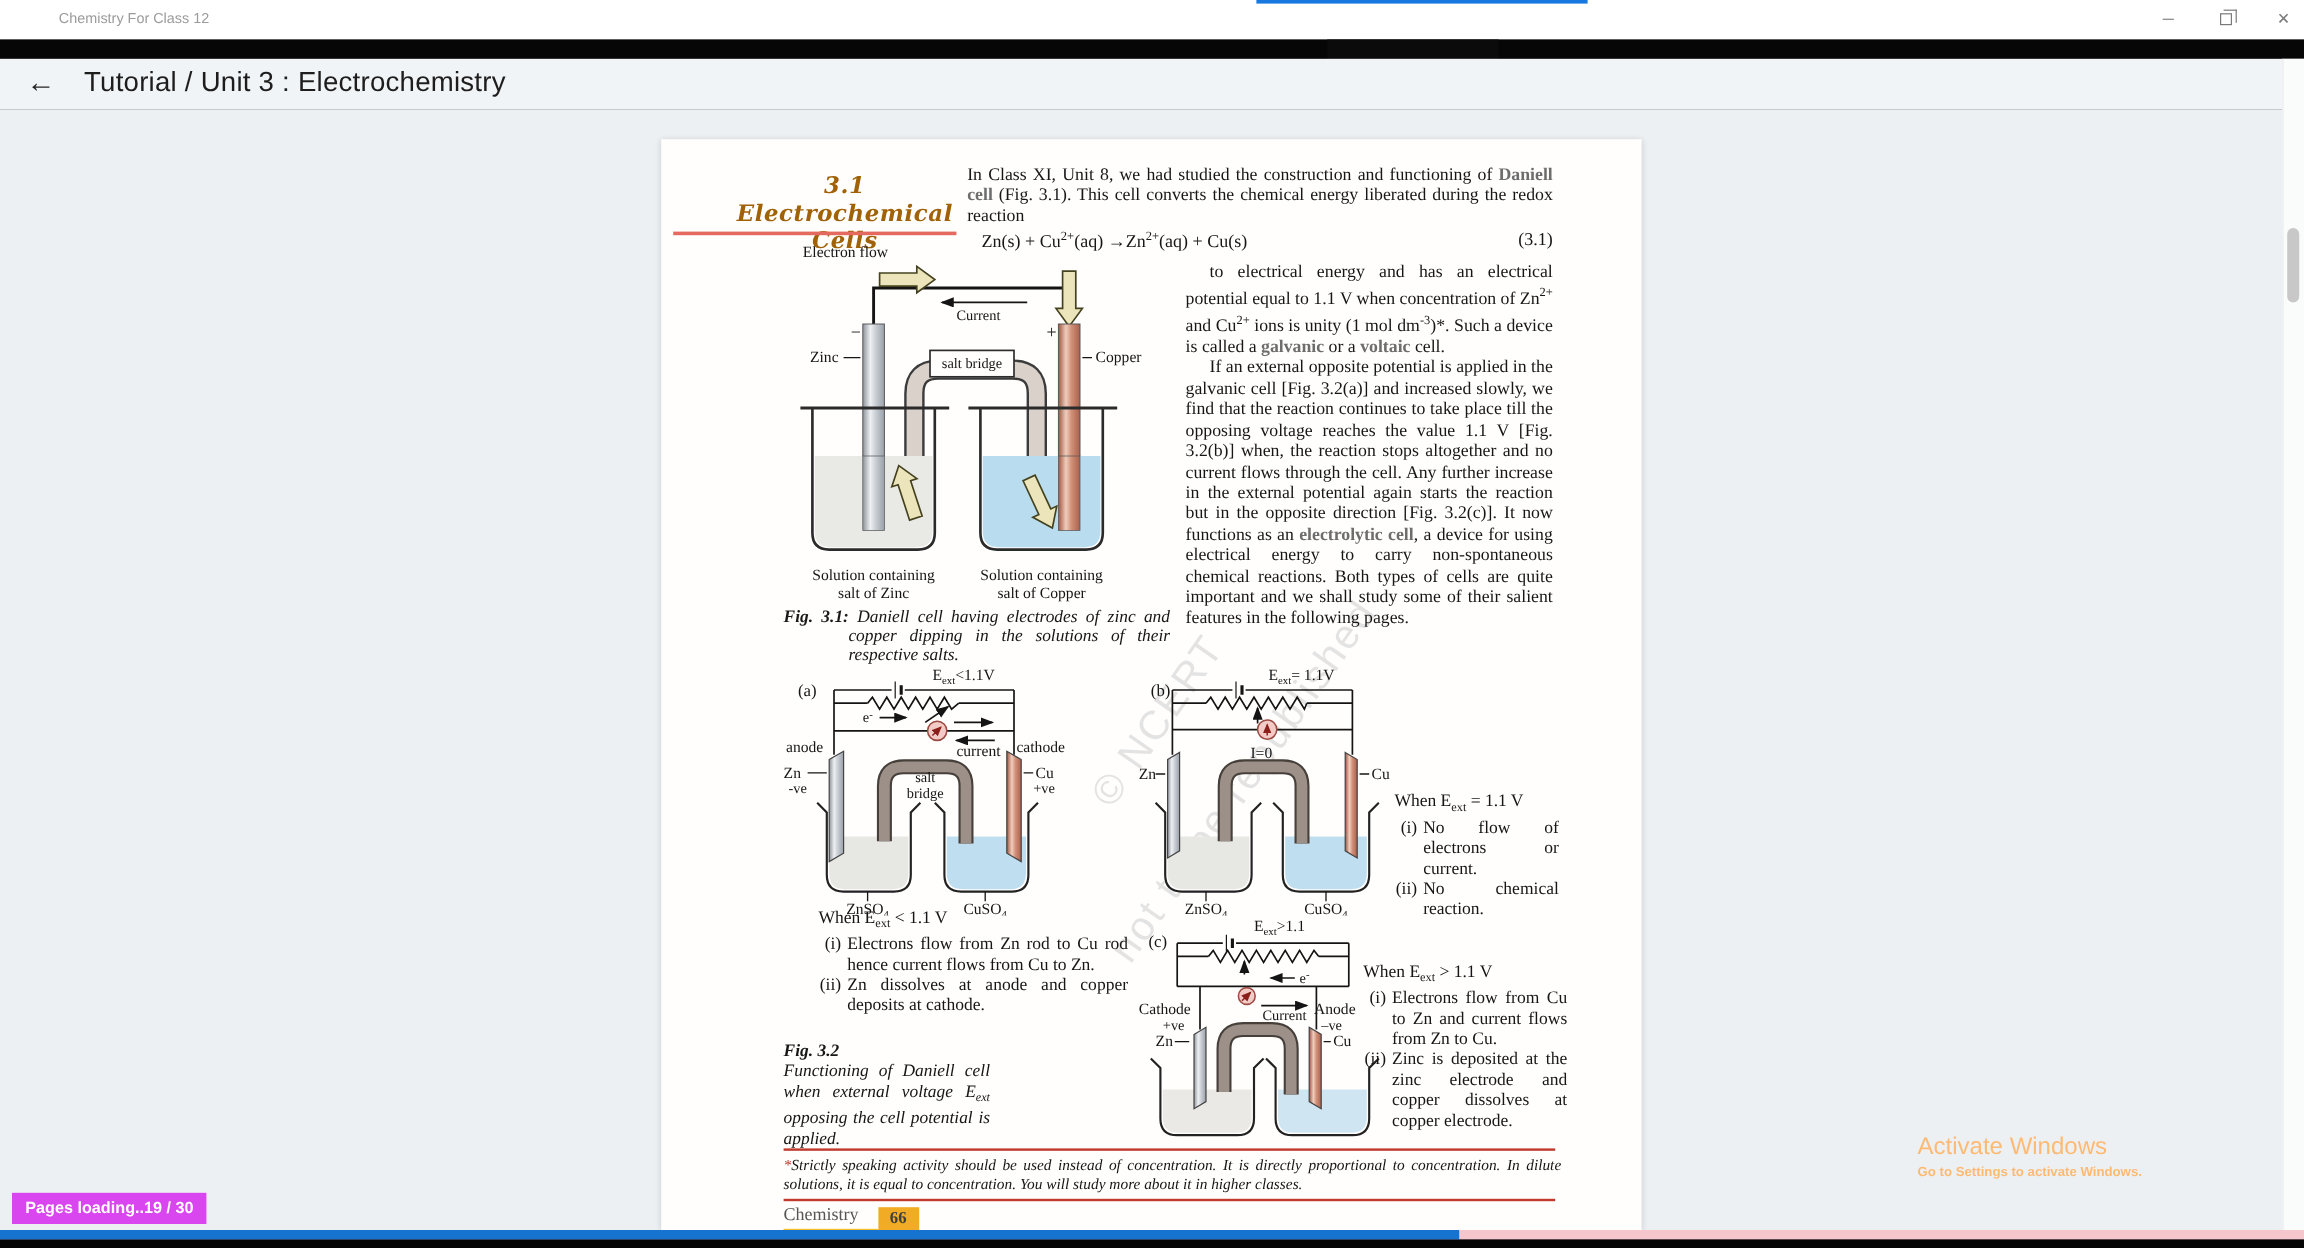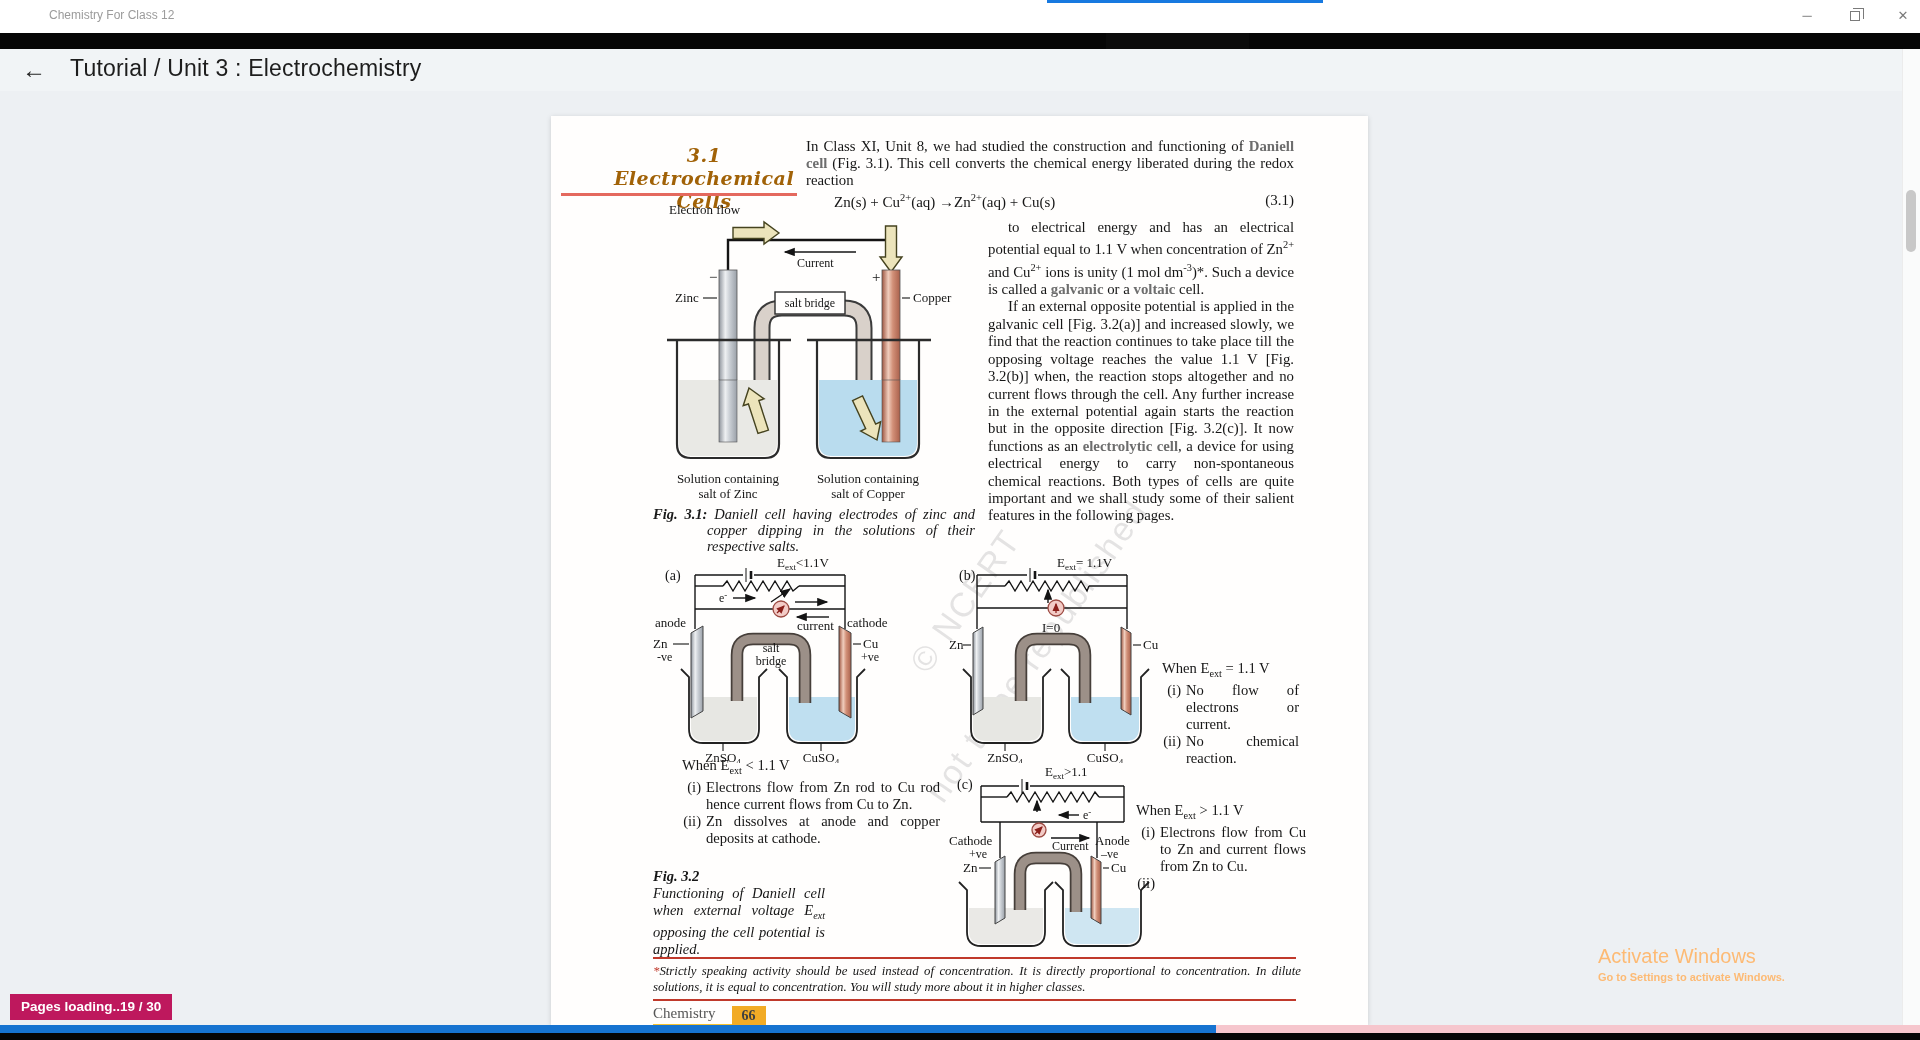--- a/index.html
+++ b/index.html
@@ -36,21 +36,21 @@
   .sub { vertical-align:sub; font-size:70%; }
   .sup { vertical-align:super; font-size:70%; }
   .kw { font-weight:bold; color:#6d6d6d; }
   .red { color:#c0392b; }
 
   #sec-head { left:58px; top:28px; width:190px; text-align:center; font-family:"DejaVu Serif", serif; font-style:italic; font-weight:600; font-size:19px; color:#a16207; line-height:23px; letter-spacing:0.5px; }
   #sec-rule { left:10px; top:77px; width:236px; height:3px; background:#e4695e; }
 
   #intro-block { left:255px; top:22px; width:488px; font-size:14.8px; line-height:17.2px; }
   #equation-row { left:255px; top:76px; width:488px; display:flex; font-size:15px; }
-  #equation-row .eq { margin-left:28px; }
+  #equation-row .eq { margin-left:12px; }
   #equation-row .eqnum { margin-left:auto; }
 
   #right-col { left:437px; top:103px; width:306px; font-size:14.8px; line-height:17.4px; }
   #right-col p { text-indent:20px; }
 
   #fig31-caption { left:102px; top:390px; width:322px; font-size:14.5px; line-height:16.2px; font-style:italic; padding-left:54px; text-indent:-54px; }
   #fig31-caption .cap-label { font-weight:bold; font-style:italic; color:#1a1a1a;margin-top:48px; }
 
   .when-block { font-size:14.6px; line-height:17px; }
   .when-item { display:flex; }
@@ -70,21 +70,21 @@
   #book-name { font-family:"Liberation Serif", serif; font-size:15px; color:#555; border-bottom:3px solid #f5c12e; padding:0 16px 2px 0; }
   #page-badge { background:#f2ab25; color:#404040; font-family:"Liberation Serif", serif; font-weight:bold; font-size:14px; padding:2px 10px 3px; }
 
   #watermark { left:235px; top:370px; width:430px; height:280px; transform:rotate(-55deg); display:flex; flex-direction:column; align-items:center; justify-content:center; gap:48px; pointer-events:none; }
   #watermark div { font-size:34px; letter-spacing:2px; color:rgba(90,90,95,0.16); white-space:nowrap; }
 
   
   #progress-track { left:0; top:1025px; width:1920px; height:8px; background:#f6c6cd; }
   #progress-fill { left:0; top:1025px; width:1216px; height:8px; background:#1673d0; }
   #bottombar { left:0; top:1033px; width:1920px; height:7px; background:#050505; }
-  #loading-badge { left:10px; top:994px; background:#be185d; color:#fff; font-weight:bold; font-size:13.5px; padding:5px 11px 6px; }
+  #loading-badge { left:10px; top:994px; background:#d946ef; color:#fff; font-weight:bold; font-size:13.5px; padding:5px 11px 6px; }
 
   #activate { left:1598px; top:945px; color:#fdba74; }
   #activate .l1 { font-size:20px; }
   #activate .l2 { font-size:11px; margin-top:3px;font-weight:bold; }
 
   #scrollbar { left:1902px; top:49px; width:18px; height:976px; background:#fafbfb; border-left:1px solid #ececec; }
   #scroll-thumb { left:1906px; top:190px; width:10px; height:62px; background:#c8c8c8; border-radius:5px; cursor:pointer; }
 
   
   svg text { font-family:"Liberation Serif", serif; font-size:13px; fill:#151515; }
@@ -361,20 +361,21 @@
   </div>
 
   <div class="abs serif when-block" id="when-c">
     <div><span>When E</span><span class="sub">ext</span><span> &gt; 1.1 V</span></div>
     <div class="when-item">
         <span class="mk">(i)</span>
         <span class="tx">Electrons flow from Cu to Zn and current flows from Zn to Cu.</span>
       </div>
     <div class="when-item">
         <span class="mk">(ii)</span>
+        <span class="tx">Zinc is deposited at the zinc electrode and copper dissolves at copper electrode.</span>
       </div>
   </div>
 
   <div class="abs serif just" id="fig32-caption">
     <div class="cap-label">Fig. 3.2</div>
     <div><span>Functioning of Daniell cell when external voltage E</span><span class="sub">ext</span><span> opposing the cell potential is applied.</span></div>
   </div>
 
   <div class="abs redrule" style="top:841px;"></div>
   <div class="abs serif" id="footnote"><span class="red">*</span><span>Strictly speaking activity should be used instead of concentration. It is directly proportional to concentration. In dilute solutions, it is equal to concentration. You will study more about it in higher classes.</span></div>

